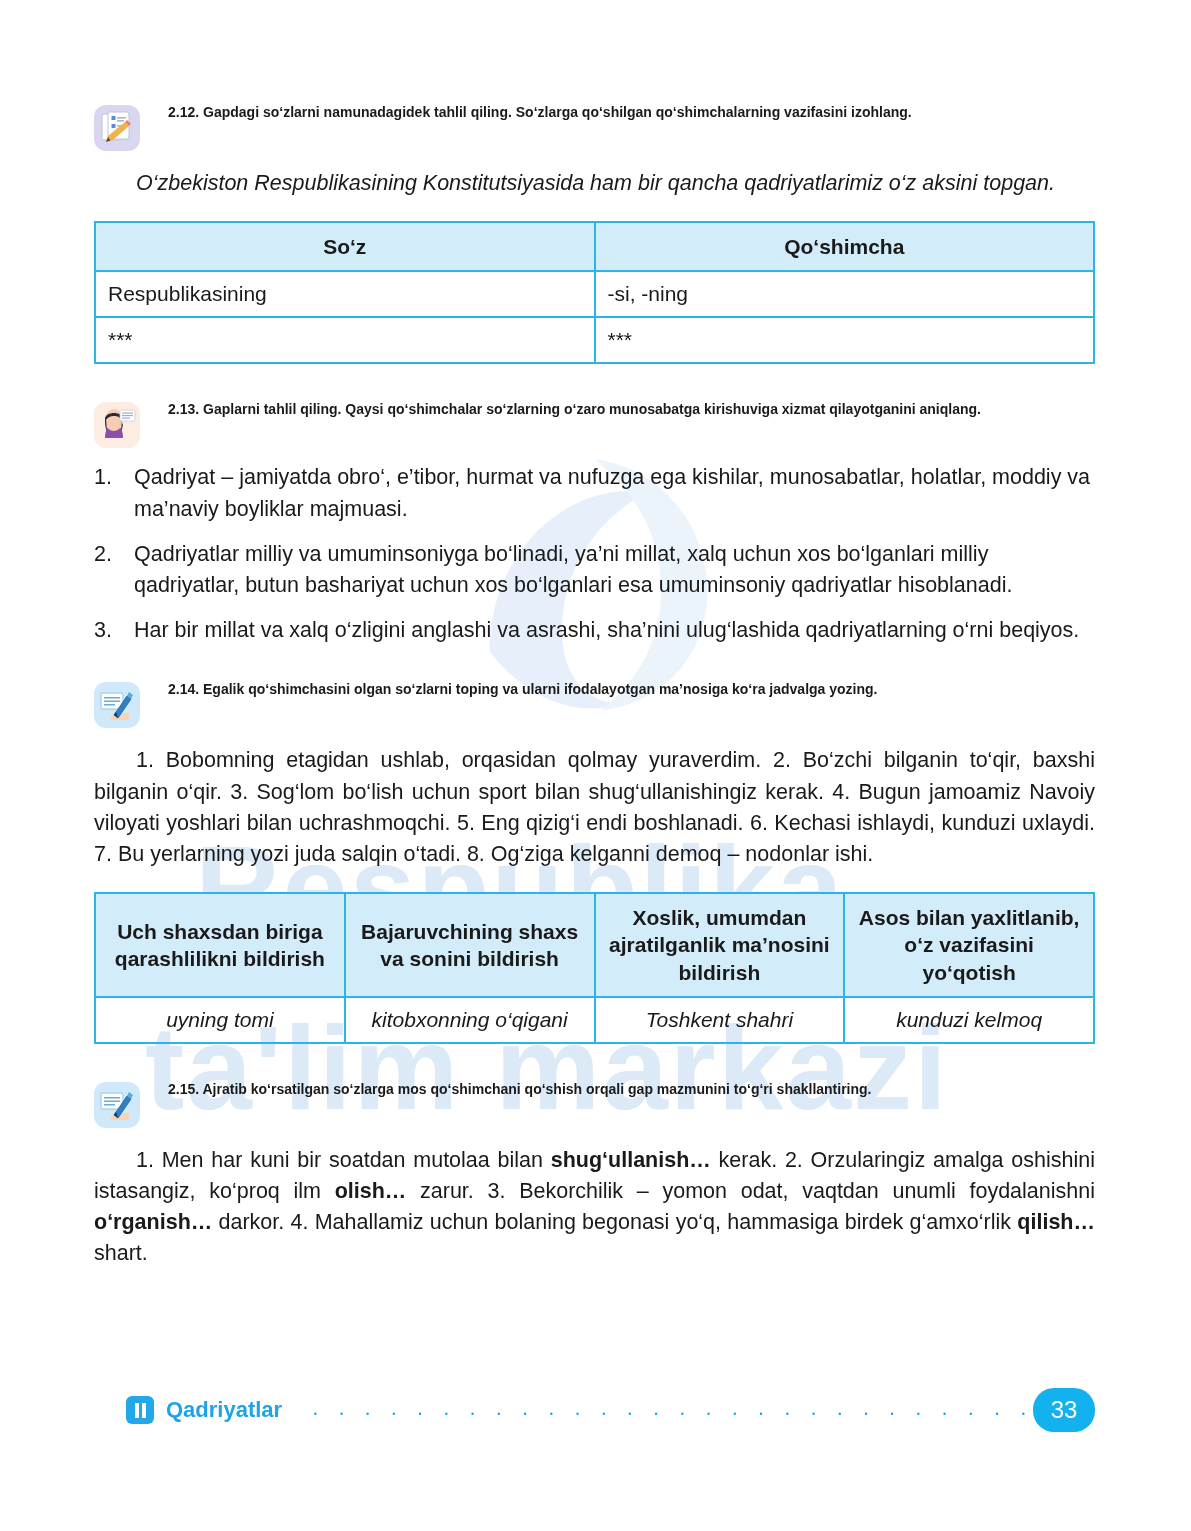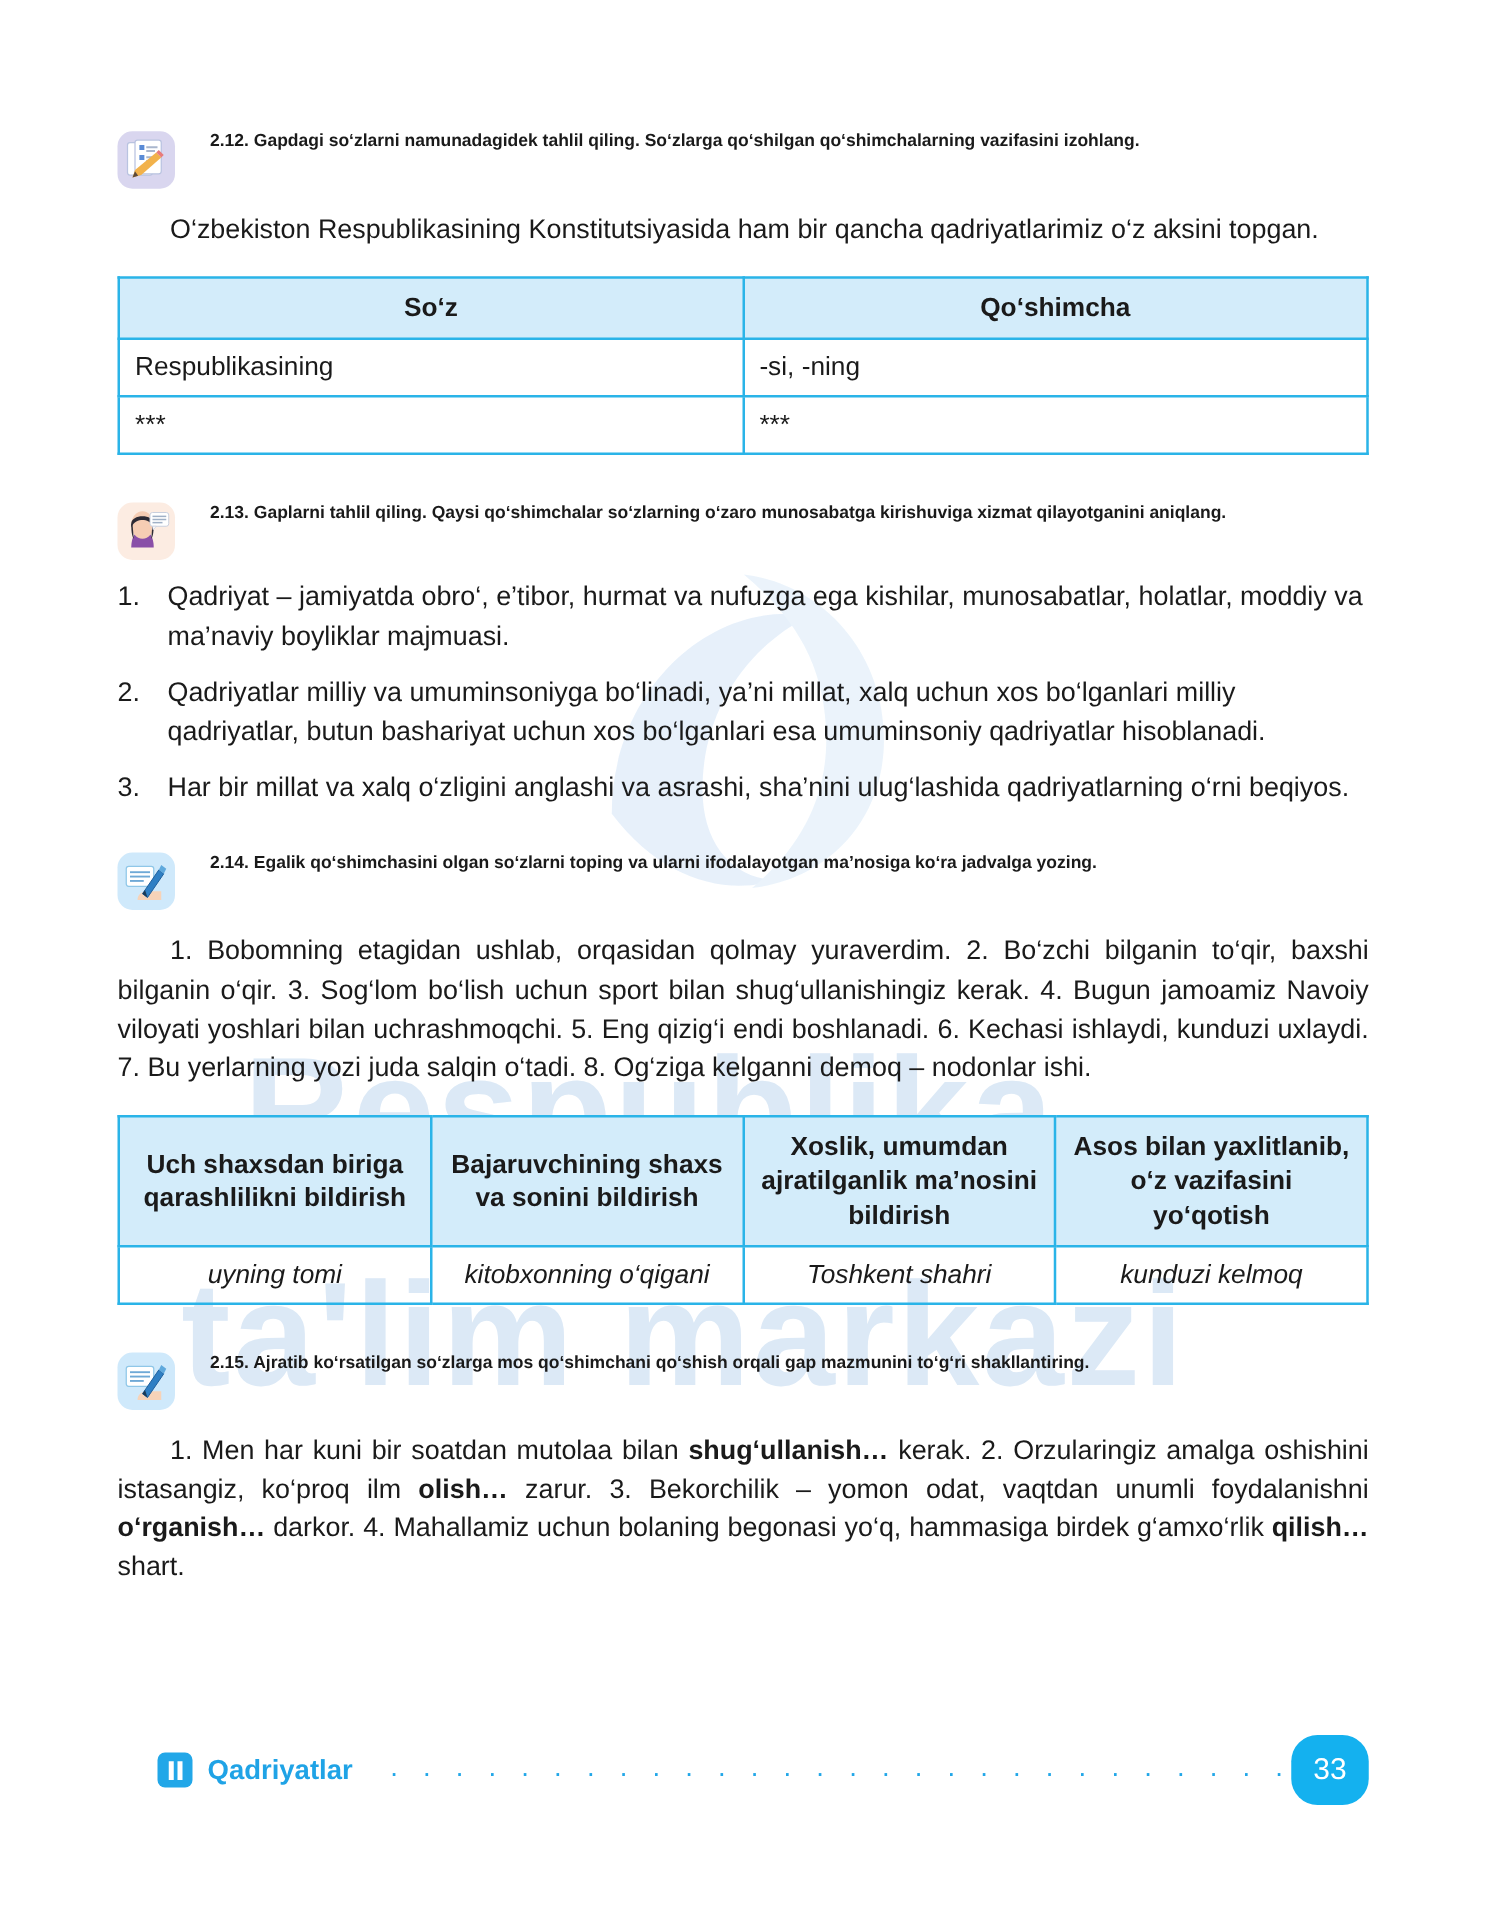--- a/index.html
+++ b/index.html
@@ -99,21 +99,21 @@
 
   .icon-svg { position: absolute; left: 0; top: 0; width: 100%; height: 100%; }
 
   
   .para {
     font-size: 21.5px;
     line-height: 1.45;
     text-align: justify;
     margin: 17px 0 0 0;
   }
-  .para.italic { }
+  .para.italic { font-style: italic; }
   .para.indent { text-indent: 42px; }
 
   .ol-list { margin: 14px 0 0 0; padding: 0; list-style: none; }
   .ol-item {
     display: flex;
     font-size: 21.5px;
     line-height: 1.45;
     margin-top: 14px;
   }
   .ol-num {
@@ -195,21 +195,21 @@
     font-size: 22px;
     letter-spacing: 7px;
     overflow: hidden;
     white-space: nowrap;
     padding: 0 30px;
     margin-top: -4px;
   }
   .page-badge {
     flex: 0 0 auto;
     min-width: 62px;
-    height: 56px;
+    height: 44px;
     border-radius: 21px;
     background: #14b1ef;
     color: #ffffff;
     font-size: 24px;
     display: flex;
     align-items: center;
     justify-content: center;
   }
 
   b, strong { font-weight: 700; }

